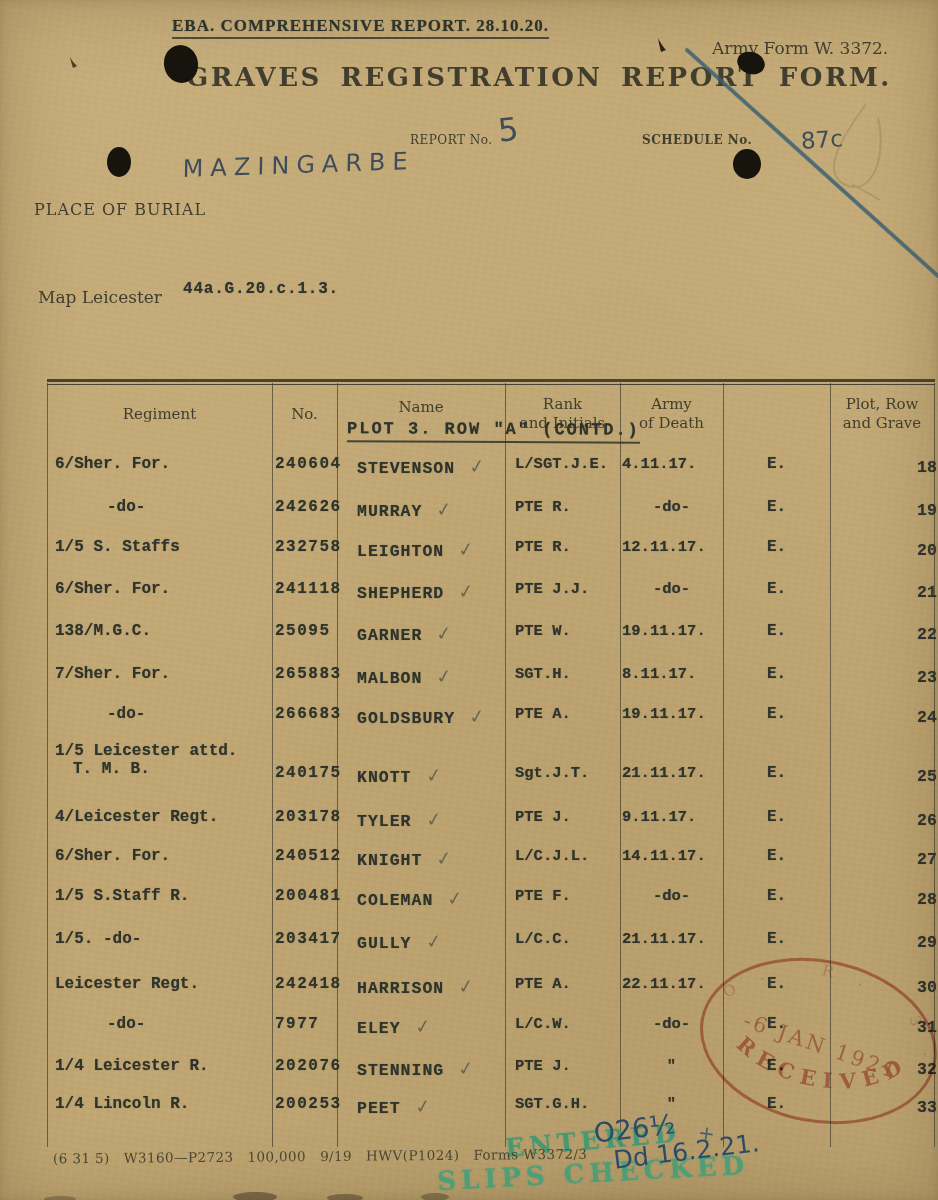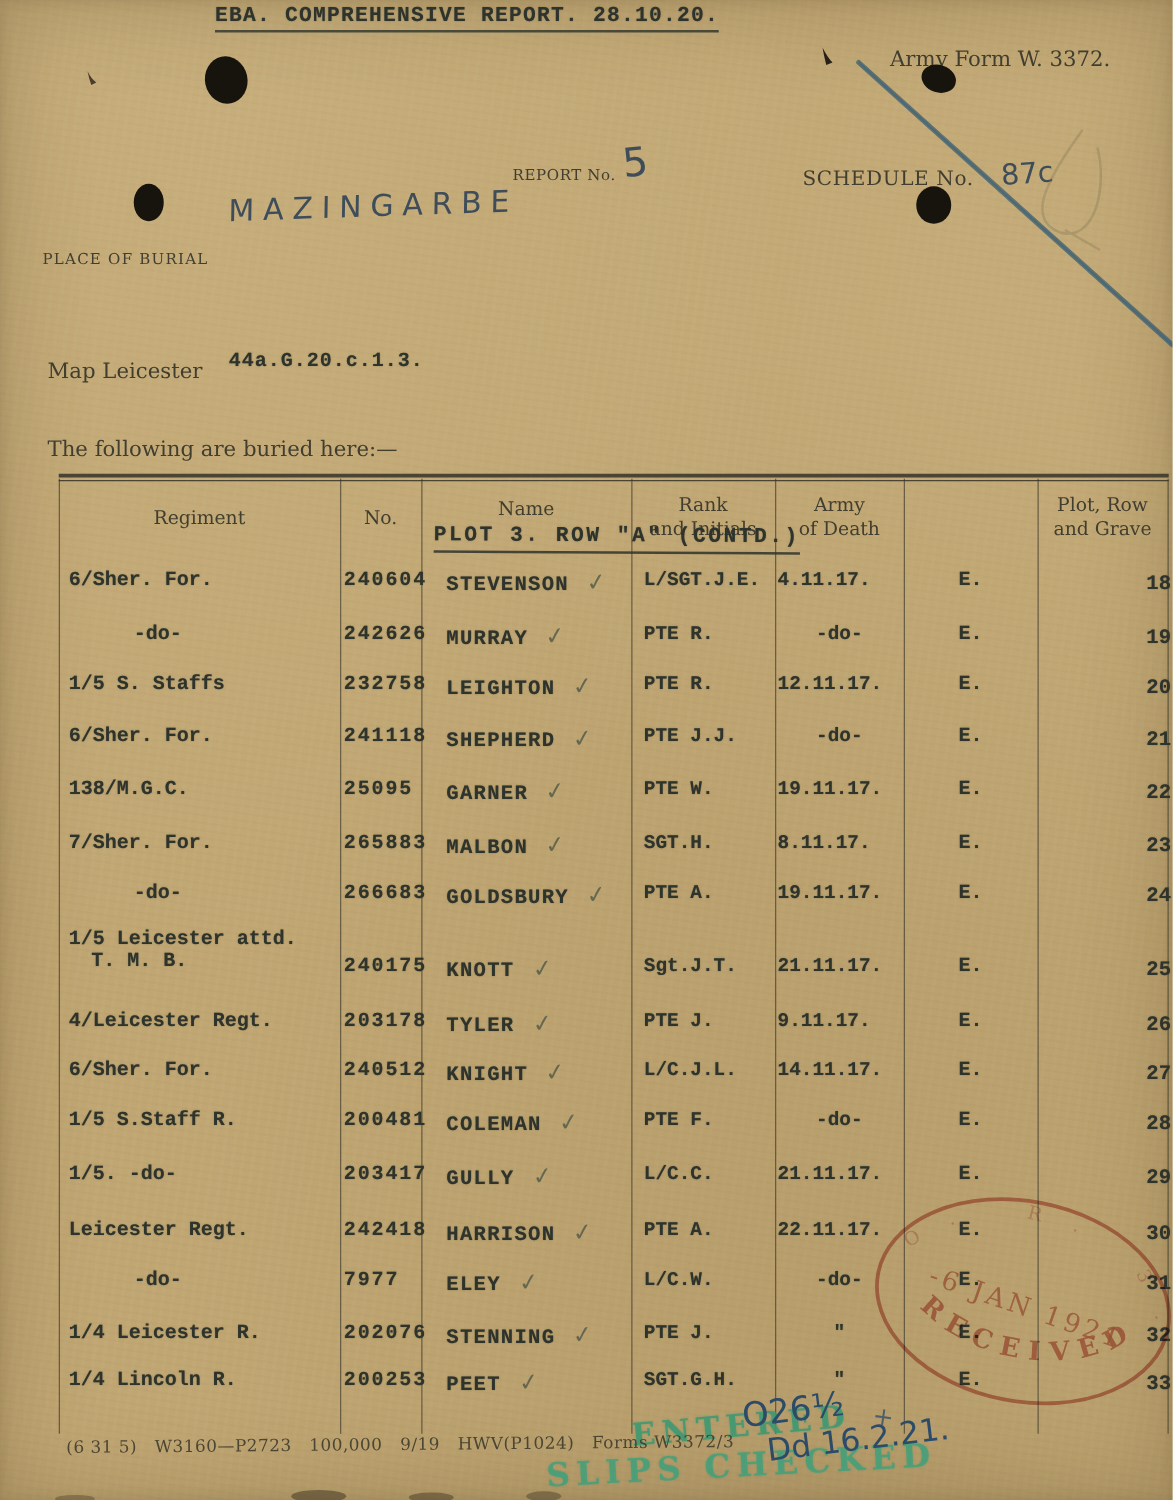--- a/index.html
+++ b/index.html
@@ -73,38 +73,38 @@
     text-shadow:0 0 1.5px rgba(62,152,114,.6);
   }
   .footer-print{font-family:"DejaVu Serif", serif;font-size:13.5px;color:rgba(63,60,46,.9);letter-spacing:.4px;white-space:pre;}
   svg{position:absolute;overflow:visible;}
 </style>
 </head>
 <body>
 
 <div class="paper">
 
-  <div class="abs typed topnote" style="left:172px;top:4px;">EBA. COMPREHENSIVE REPORT. 28.10.20.</div>
+  <div class="abs typed topnote" style="left:172px;top:16px;font-family:Liberation Serif, serif;">EBA. COMPREHENSIVE REPORT. 28.10.20.</div>
 
   <div class="abs print" style="left:712px;top:38px;font-size:17px;">Army Form W. 3372.</div>
 
+  <div class="abs print title" style="left:186px;top:62px;">GRAVES REGISTRATION REPORT FORM.</div>
 
   <div class="abs print" style="left:410px;top:133px;font-size:12px;letter-spacing:.5px;">REPORT No.</div>
   <div class="abs hand" style="left:496px;top:112px;font-size:32px;transform:rotate(-6deg);">5</div>
-  <div class="abs print" style="left:642px;top:133px;font-size:16px;letter-spacing:.5px;">SCHEDULE No.</div>
+  <div class="abs print" style="left:642px;top:133px;font-size:12px;letter-spacing:.5px;font-weight:bold;">SCHEDULE No.</div>
   <div class="abs hand" style="left:800px;top:128px;font-size:23px;transform:rotate(-4deg);">87c</div>
 
   <div class="abs hand" style="left:183px;top:155px;font-size:24px;letter-spacing:7px;transform:rotate(-2deg) skewX(-3deg);font-weight:400;">MAZINGARBE</div>
 
-  <div class="abs print" style="left:34px;top:200px;font-size:12px;letter-spacing:1px;">PLACE OF BURIAL</div>
+  <div class="abs print" style="left:34px;top:200px;font-size:16px;letter-spacing:1px;">PLACE OF BURIAL</div>
 
   <div class="abs print" style="left:38px;top:287px;font-size:17px;">Map Leicester</div>
   <div class="abs typed" style="left:183px;top:280px;font-size:16px;letter-spacing:.8px;">44a.G.20.c.1.3.</div>
 
-  <div class="abs print" style="left:38px;top:350px;font-size:17px;">The following are buried here:—</div>
 
   <div class="rule" style="left:47px;top:379px;width:888px;height:2.5px;"></div>
   <div class="rule" style="left:47px;top:384px;width:888px;height:1px;"></div>
 
   <div class="vline" style="left:47px;"></div>
   <div class="vline" style="left:272px;"></div>
   <div class="vline" style="left:337px;"></div>
   <div class="vline" style="left:505px;"></div>
   <div class="vline" style="left:620px;"></div>
   <div class="vline" style="left:723px;"></div>

